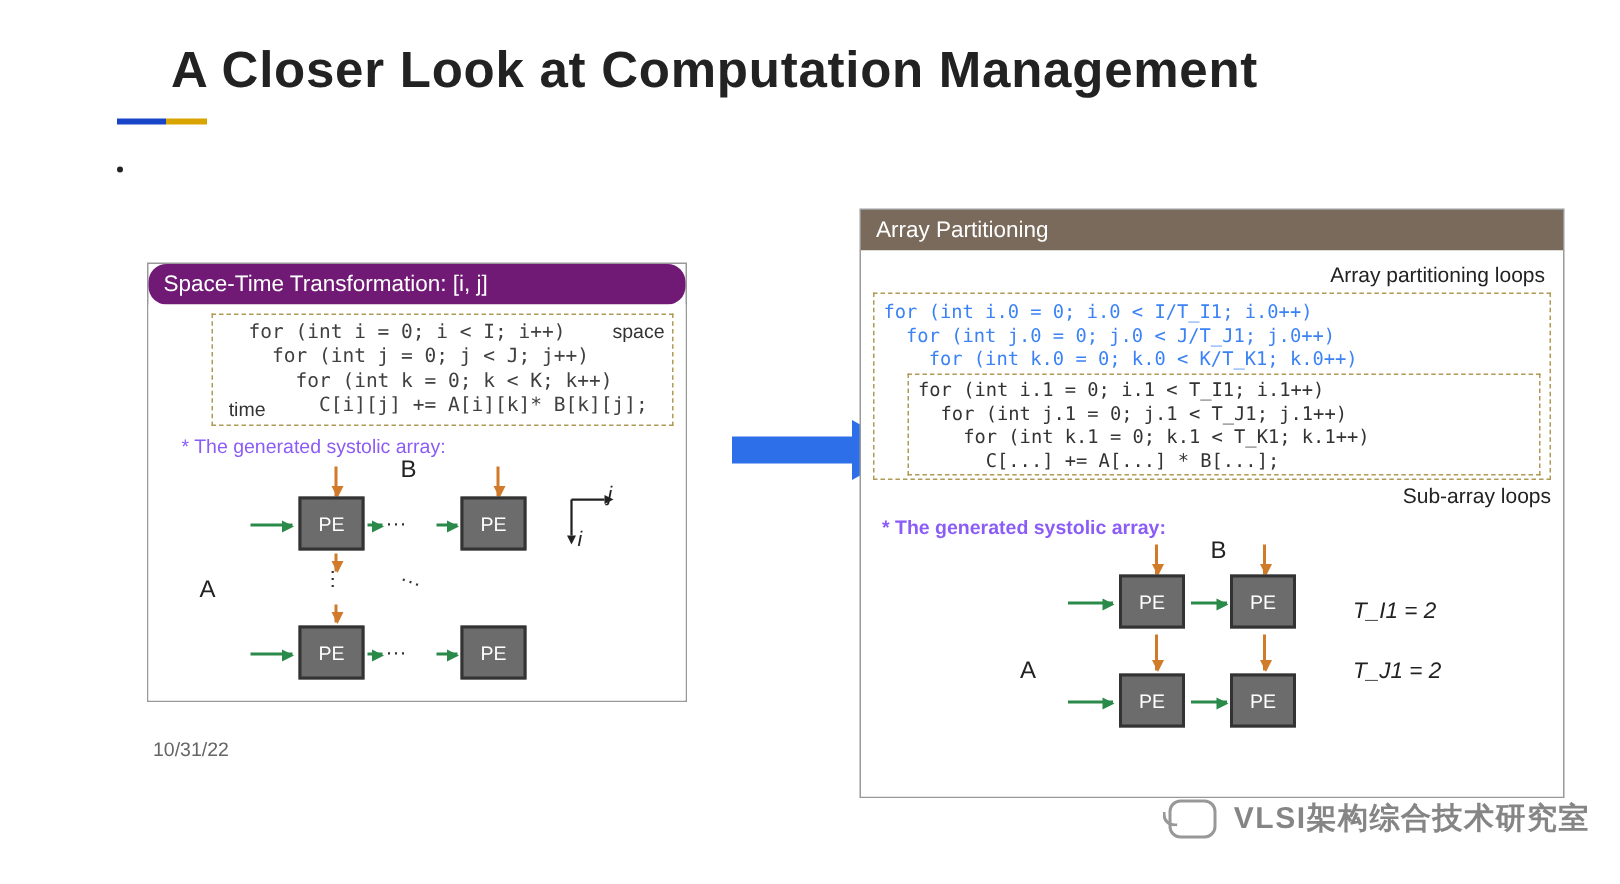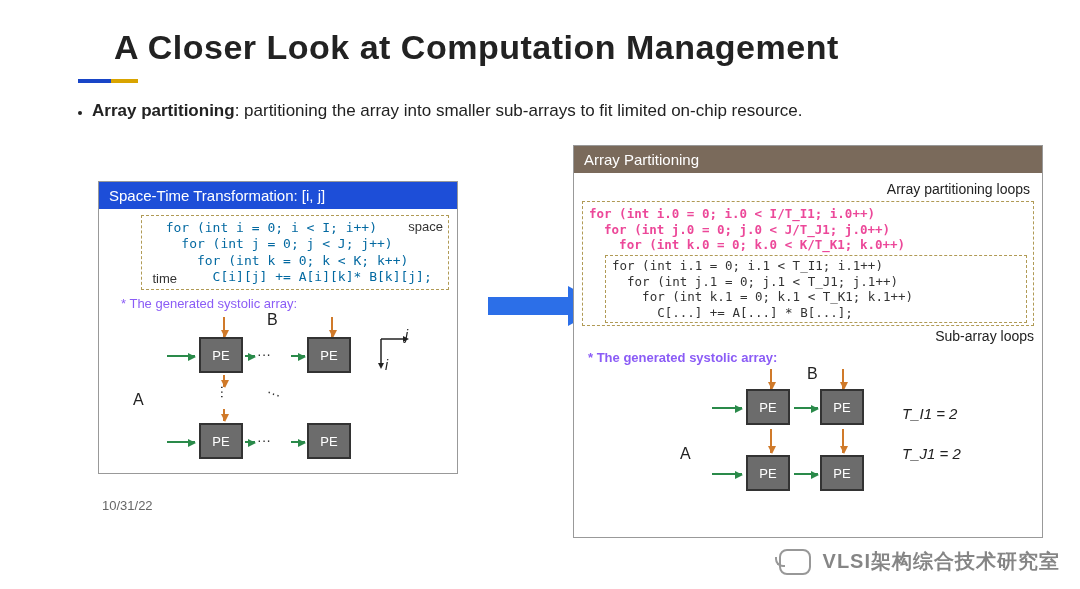--- a/index.html
+++ b/index.html
@@ -9,23 +9,23 @@
   .rule { height: 4px; width: 60px; margin-top: 12px; background: linear-gradient(to right, #1845c7 0 55%, #d9a400 55% 100%); }
   .bullet { margin-top: 18px; font-size: 17px; display: flex; gap: 10px; }
   .bullet .dot { width: 4px; height: 4px; background:#222; border-radius:50%; margin-top: 10px; flex: none; }
   .bullet b { font-weight: 700; }
   .stage { position: relative; margin-top: 30px; height: 360px; }
 
   
   .panel { position: absolute; border: 1px solid #999; }
   .panel.left { left: 20px; top: 30px; width: 360px; }
   .panel .hdr { color: #fff; font-size: 15px; padding: 5px 10px; font-weight: 500; }
-  .panel.left .hdr { background: #1d4ed8; }
+  .panel.left .hdr { background: #701a75; border-radius: 12px; }
   .panel .body { background: #fff; padding: 6px 8px 10px; position: relative; }
-  .codebox { border: 1px dashed #b09a55; font-family: "Consolas", monospace; font-size: 13px; padding: 4px 8px; position: relative; line-height: 1.25; white-space: pre; color:#0369a1; }
+  .codebox { border: 1px dashed #b09a55; font-family: "Consolas", monospace; font-size: 13px; padding: 4px 8px; position: relative; line-height: 1.25; white-space: pre; color:#404040; }
   .tag-space { position:absolute; right:6px; top:4px; font-size:13px; color:#333; font-family:"Segoe UI",Arial,sans-serif; }
   .tag-time  { position:absolute; left:-2px; bottom:4px; font-size:13px; transform: translateX(-100%); color:#333; font-family:"Segoe UI",Arial,sans-serif; }
   .redline { color:#8b5cf6; font-size:13px; margin:6px 0 2px 14px; }
   .pe-zone { position:relative; height:150px; }
   .pe { position:absolute; width:44px; height:36px; background:#6c6c6c; border:2px solid #333; color:#fff; font-size:13px; display:flex; align-items:center; justify-content:center; }
   .dots { position:absolute; font-size:14px; color:#333; }
   .arr { position:absolute; }
   .arr.h::after { content:""; position:absolute; right:-1px; top:-4px; border-left:8px solid var(--c,#d07a2a); border-top:4px solid transparent; border-bottom:4px solid transparent; }
   .arr.h { height:0; border-top:2px solid var(--c,#d07a2a); }
   .arr.v::after { content:""; position:absolute; bottom:-1px; left:-4px; border-top:8px solid var(--c,#d07a2a); border-left:4px solid transparent; border-right:4px solid transparent; }
@@ -41,41 +41,38 @@
   .panel.right { left: 495px; top: -6px; width: 470px; }
   .panel.right .hdr { background: #7a6a5b; }
   .cap-top { text-align:right; font-size:14px; padding:2px 4px 4px; }
   .cap-bot { text-align:right; font-size:14px; padding-top:2px; }
   .codebox2 { border:1px dashed #b09a55; font-family:"Consolas",monospace; font-size:12.5px; padding:4px 6px 2px; line-height:1.25; white-space:pre; color:#333; }
   .codebox2 .inner { border:1px dashed #b09a55; margin:2px 0 0 16px; padding:2px 6px; }
   .pe-zone2 { position:relative; height:160px; }
   .tij { position:absolute; font-size:15px; font-style:italic; }
 
   .footer-date { position:absolute; left:24px; bottom:-2px; font-size:13px; color:#666; }
-  .wm { position:absolute; right:20px; bottom:14px; display:flex; align-items:center; gap:12px; opacity:.55; }
+  .wm { position:absolute; right:20px; bottom:30px; display:flex; align-items:center; gap:12px; opacity:.55; }
   .wm .bubble { width:32px; height:26px; border:2px solid #444; border-radius:8px; position:relative; }
   .wm .bubble::after { content:""; position:absolute; left:-6px; bottom:6px; width:8px; height:8px; border-left:2px solid #444; border-bottom:2px solid #444; border-radius:0 0 0 8px; }
   .wm span { font-size:20px; font-weight:600; letter-spacing:1px; }
   .axisbox { position:absolute; font-size:14px; font-style:italic; }
   .axisbox svg { position:absolute; left:0; top:0; }
 
-  .ln2 { color:#ec4899;font-weight:bold; }
+  .ln2 { color:#3b82f6; }
 </style>
 </head>
 <body>
 
 <div class="slide">
   <div class="title">A Closer Look at Computation Management</div>
   <div class="rule"></div>
 
   <div class="bullet">
     <span class="dot"></span>
-    <span>
-      <b>Array partitioning</b><span>: partitioning the array into smaller sub-arrays to fit limited on-chip resource.</span>
-    </span>
   </div>
 
   <div class="stage">
 
     <div class="panel left">
       <div class="hdr">Space-Time Transformation: [i, j]</div>
       <div class="body">
         <div style="position:relative; padding-left:34px;">
           <div class="codebox">  for (int i = 0; i &lt; I; i++)
     for (int j = 0; j &lt; J; j++)

